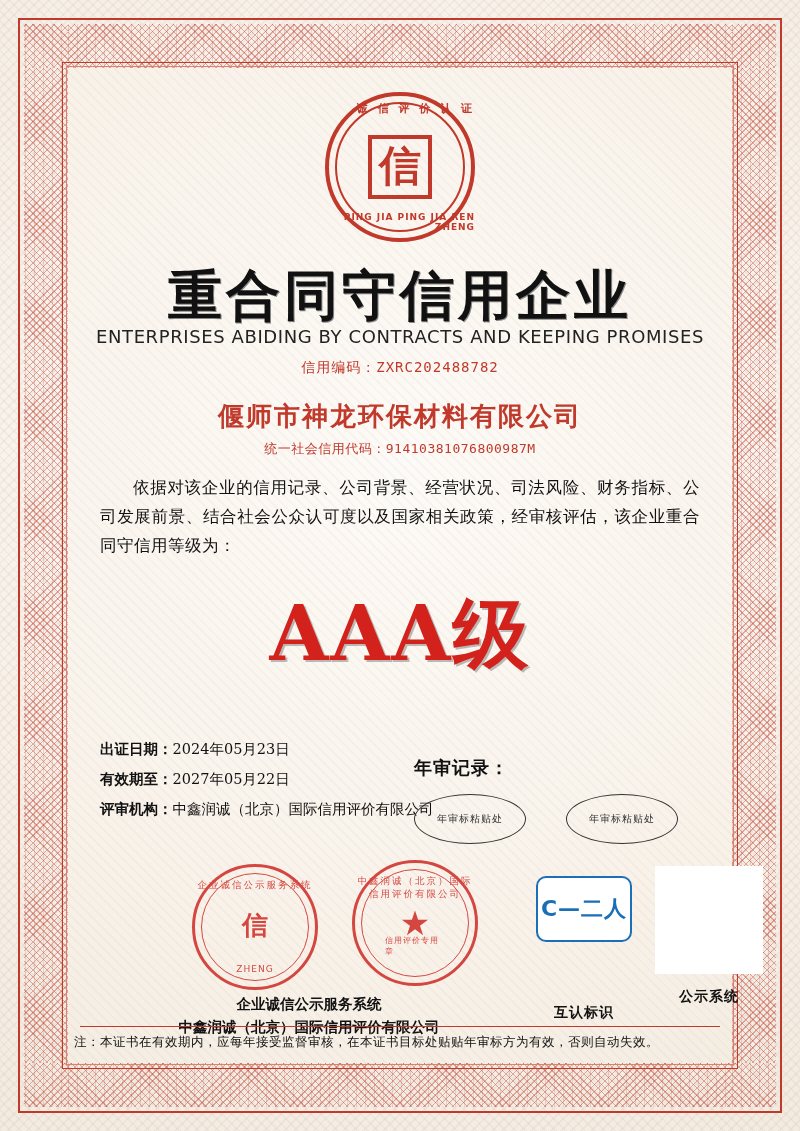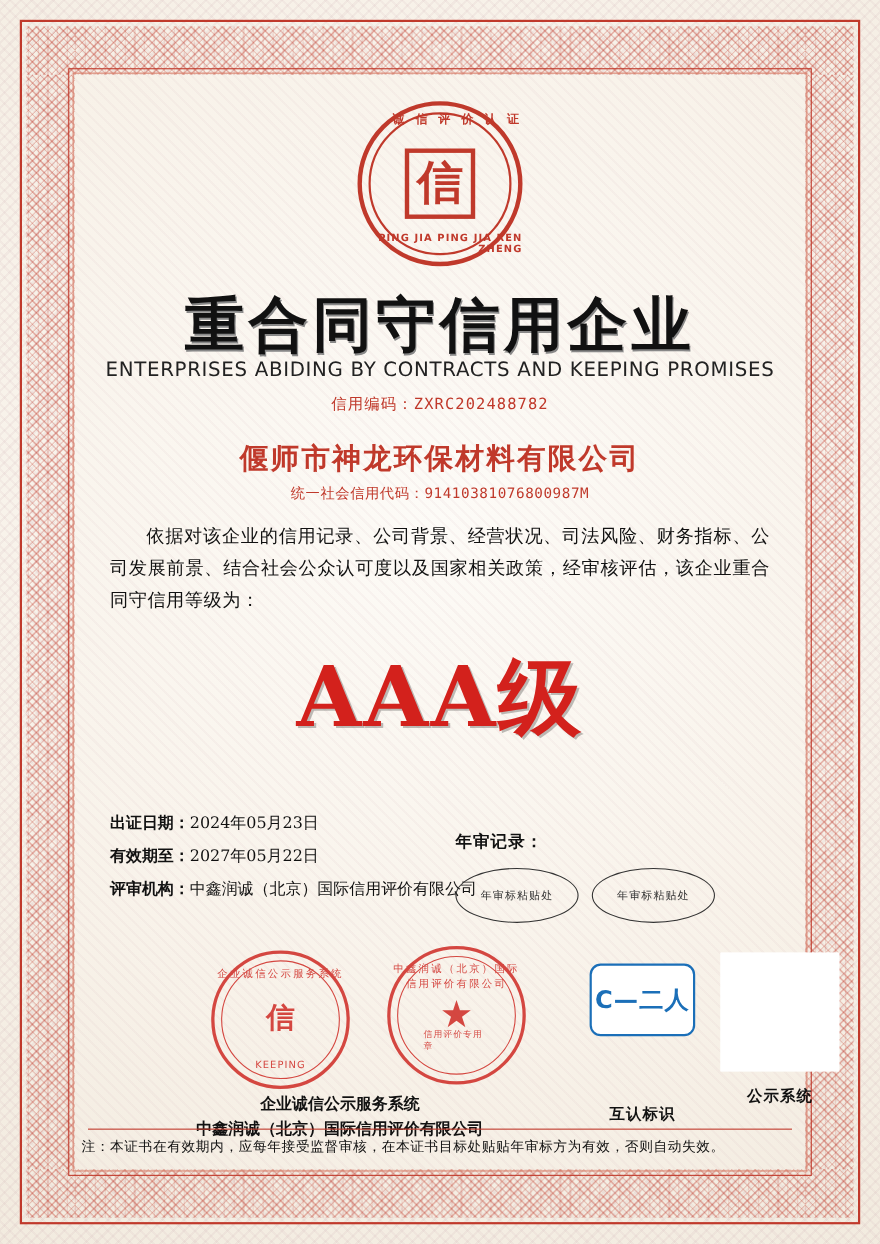--- a/index.html
+++ b/index.html
@@ -132,23 +132,23 @@
     font-size:14.5px;line-height:2.0;color:#111;
     font-family:"DejaVu Serif","Liberation Serif",serif;
   }
   .meta .row{white-space:nowrap;}
   .meta .lbl{font-weight:bold;}
   .meta .url{font-family:"DejaVu Serif","Liberation Serif",serif;}
 
   .annual{
     position:absolute;top:682px;left:340px;width:280px;
   }
-  .annual .head{font-size:15px;font-weight:bold;color:#111;letter-spacing:1px;
+  .annual .head{font-size:18px;font-weight:bold;color:#111;letter-spacing:1px;
     font-family:"DejaVu Serif","Liberation Serif",serif;}
-  .annual .slots{margin-top:14px;display:flex;gap:12px;}
+  .annual .slots{margin-top:14px;display:flex;gap:40px;}
   .annual .slot{
     width:110px;height:48px;border:1px solid #333;border-radius:50%;
     display:flex;align-items:center;justify-content:center;
     font-size:10px;color:#333;letter-spacing:1px;
   }
 
   .seals{position:absolute;top:790px;left:10px;right:10px;height:130px;}
   .seal{
     position:absolute;width:120px;height:120px;border-radius:50%;
     border:3px solid #d0302a;color:#d0302a;opacity:.88;
@@ -269,21 +269,21 @@
         <div class="slot">年审标粘贴处</div>
         <div class="slot">年审标粘贴处</div>
       </div>
     </div>
 
     <div class="seals">
       <div class="seal" id="seal1">
         <div class="ring2"></div>
         <div class="arc top">企业诚信公示服务系统</div>
         <div class="ctr">信</div>
-        <div class="arc bot">KEEPING</div>
+        <div class="arc bot">ZHENG</div>
       </div>
       <div class="seal" id="seal2">
         <div class="ring2"></div>
         <div class="arc top">中鑫润诚（北京）国际信用评价有限公司</div>
         <div class="star">★</div>
         <div class="band">信用评价专用章</div>
       </div>
     </div>
 
     <div class="seal-caption">

